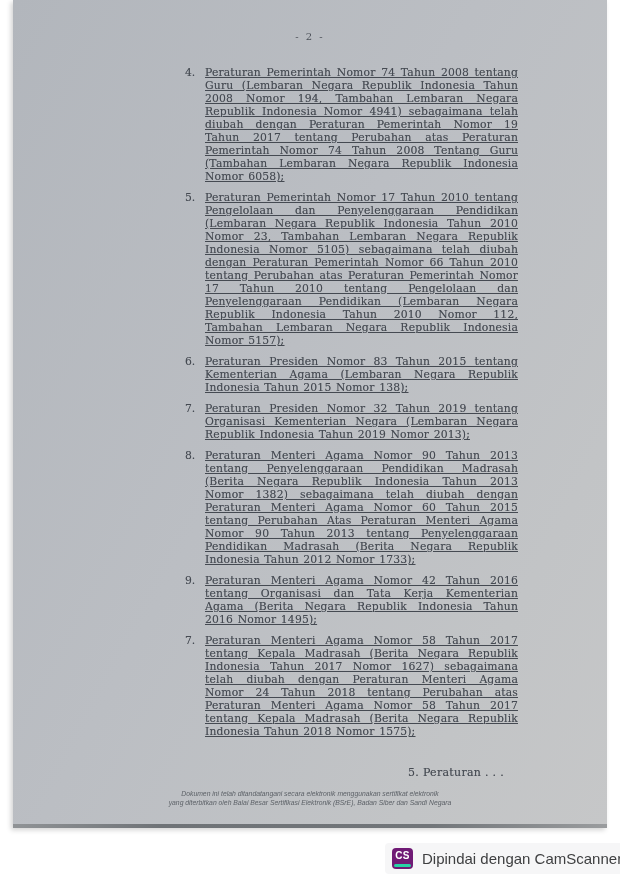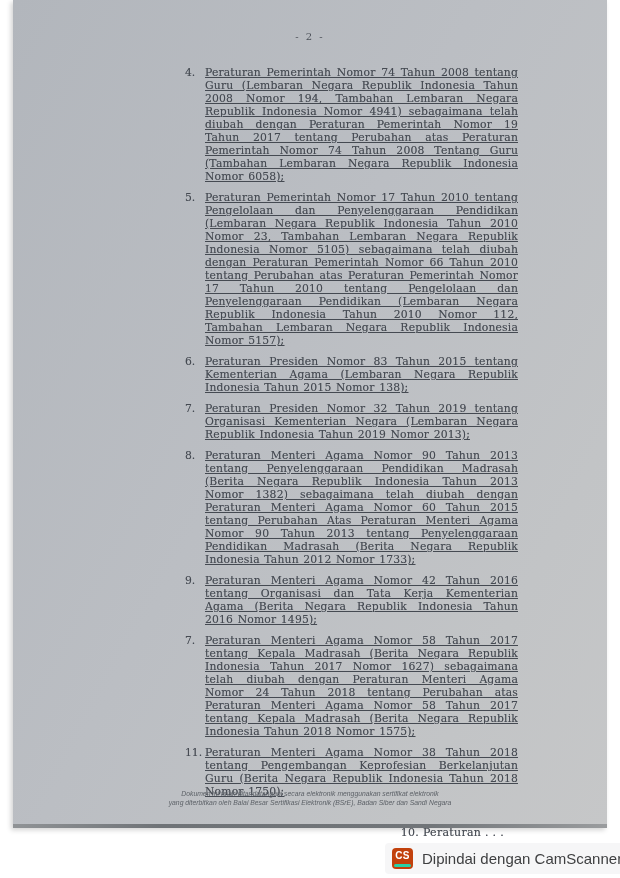--- a/index.html
+++ b/index.html
@@ -90,21 +90,21 @@
     gap: 9px;
     background: #f6f6f7;
     border-radius: 4px;
     padding: 0 11px 0 7px;
     cursor: pointer;
   }
   .cs-icon {
     position: relative;
     width: 21px; height: 21px;
     border-radius: 4px;
-    background: #c2410c;
+    background: #701a75;
     display: flex;
     align-items: flex-start;
     justify-content: center;
     flex: 0 0 auto;
   }
   .cs-icon-text {
     color: #ffffff;
     font-family: "Liberation Sans", sans-serif;
     font-weight: bold;
     font-size: 10px;
@@ -157,26 +157,22 @@
           <span class="txt">Peraturan Menteri Agama Nomor 90 Tahun 2013 tentang Penyelenggaraan Pendidikan Madrasah (Berita Negara Republik Indonesia Tahun 2013 Nomor 1382) sebagaimana telah diubah dengan Peraturan Menteri Agama Nomor 60 Tahun 2015 tentang Perubahan Atas Peraturan Menteri Agama Nomor 90 Tahun 2013 tentang Penyelenggaraan Pendidikan Madrasah (Berita Negara Republik Indonesia Tahun 2012 Nomor 1733);</span>
         </li>
         <li class="reg-item">
           <span class="num">9.</span>
           <span class="txt">Peraturan Menteri Agama Nomor 42 Tahun 2016 tentang Organisasi dan Tata Kerja Kementerian Agama (Berita Negara Republik Indonesia Tahun 2016 Nomor 1495);</span>
         </li>
         <li class="reg-item">
           <span class="num">7.</span>
           <span class="txt">Peraturan Menteri Agama Nomor 58 Tahun 2017 tentang Kepala Madrasah (Berita Negara Republik Indonesia Tahun 2017 Nomor 1627) sebagaimana telah diubah dengan Peraturan Menteri Agama Nomor 24 Tahun 2018 tentang Perubahan atas Peraturan Menteri Agama Nomor 58 Tahun 2017 tentang Kepala Madrasah (Berita Negara Republik Indonesia Tahun 2018 Nomor 1575);</span>
         </li>
-        <li class="reg-item">
-          <span class="num">11.</span>
-          <span class="txt">Peraturan Menteri Agama Nomor 38 Tahun 2018 tentang Pengembangan Keprofesian Berkelanjutan Guru (Berita Negara Republik Indonesia Tahun 2018 Nomor 1750);</span>
-        </li>
       </ol>
-      <div class="catchword">10. Peraturan . . .</div>
+      <div class="catchword">5. Peraturan . . .</div>
     </div>
 
     <div class="sig-footer">
       <div>Dokumen ini telah ditandatangani secara elektronik menggunakan sertifikat elektronik</div>
       <div>yang diterbitkan oleh Balai Besar Sertifikasi Elektronik (BSrE), Badan Siber dan Sandi Negara</div>
     </div>
 
     <div class="bottom-edge"></div>
   </div>
 

